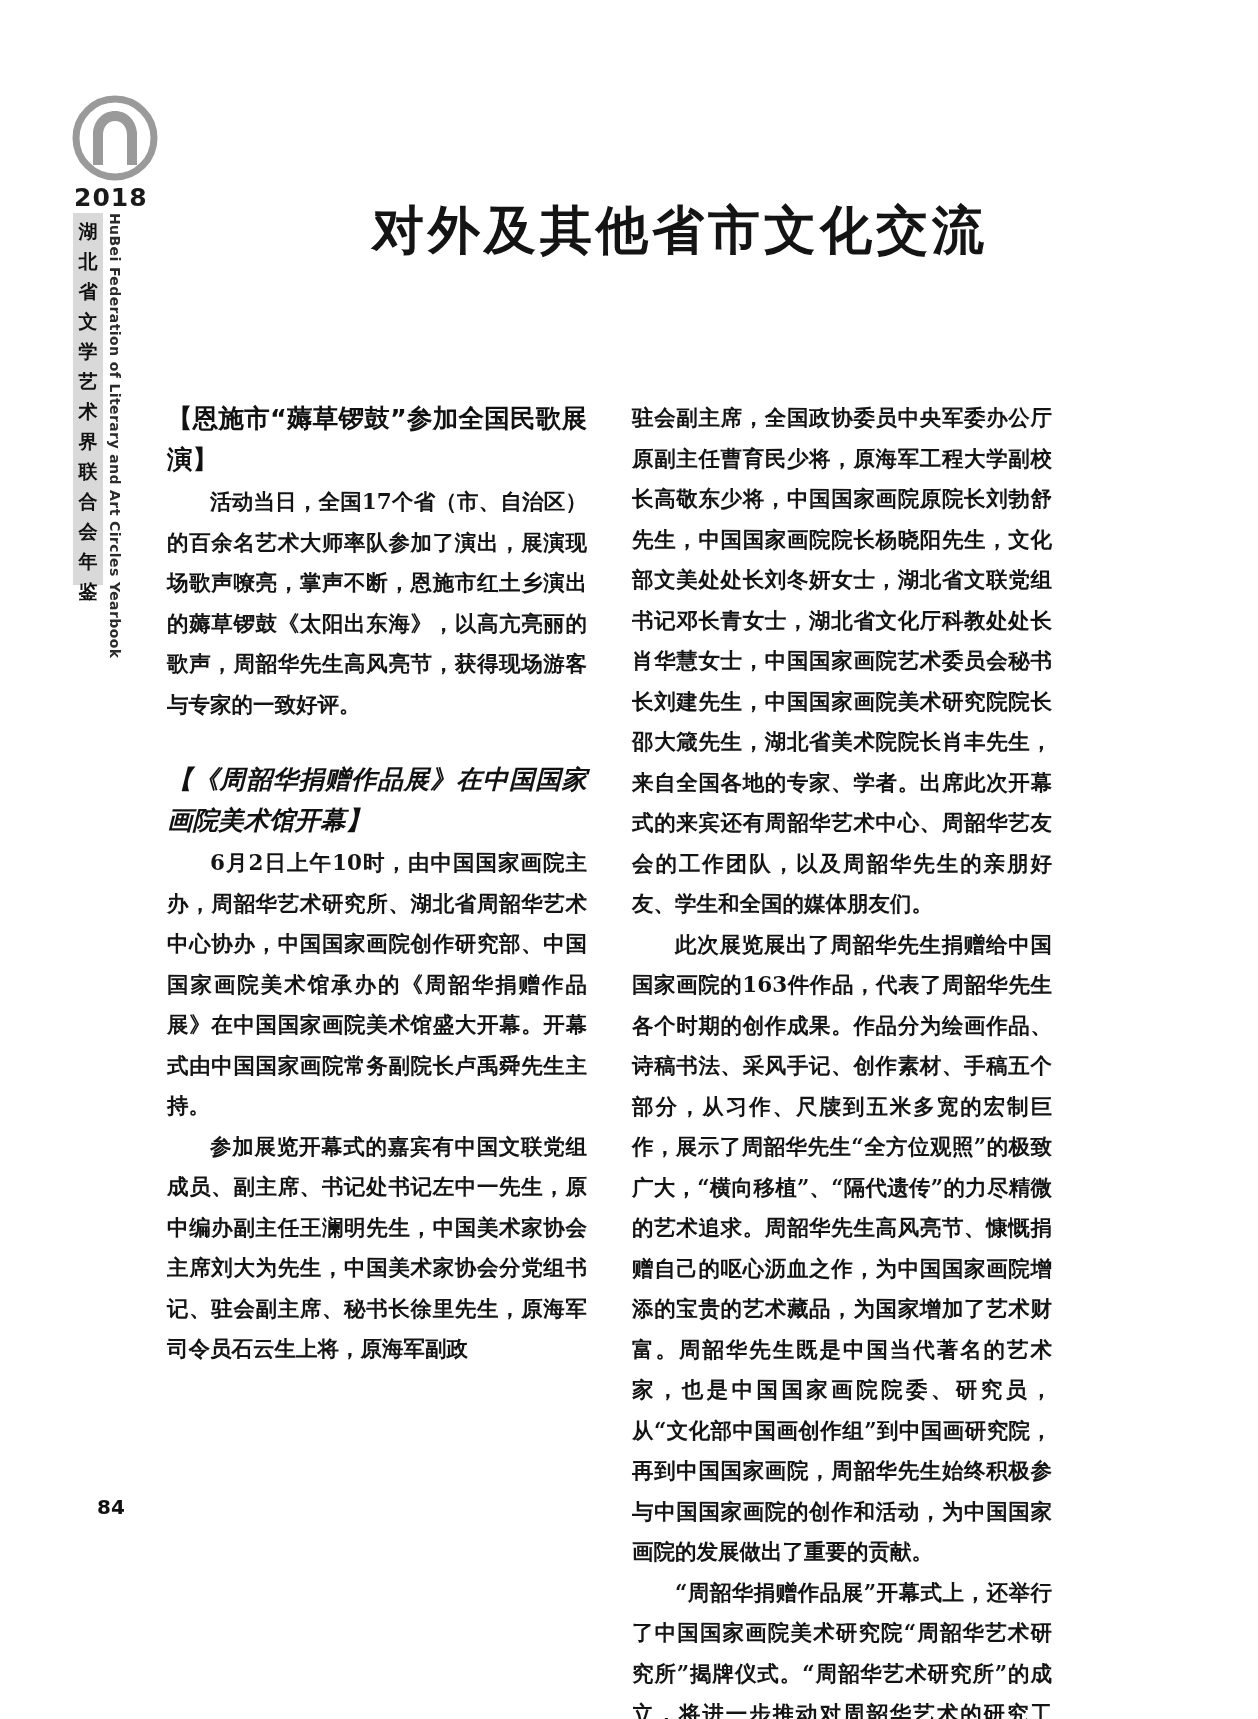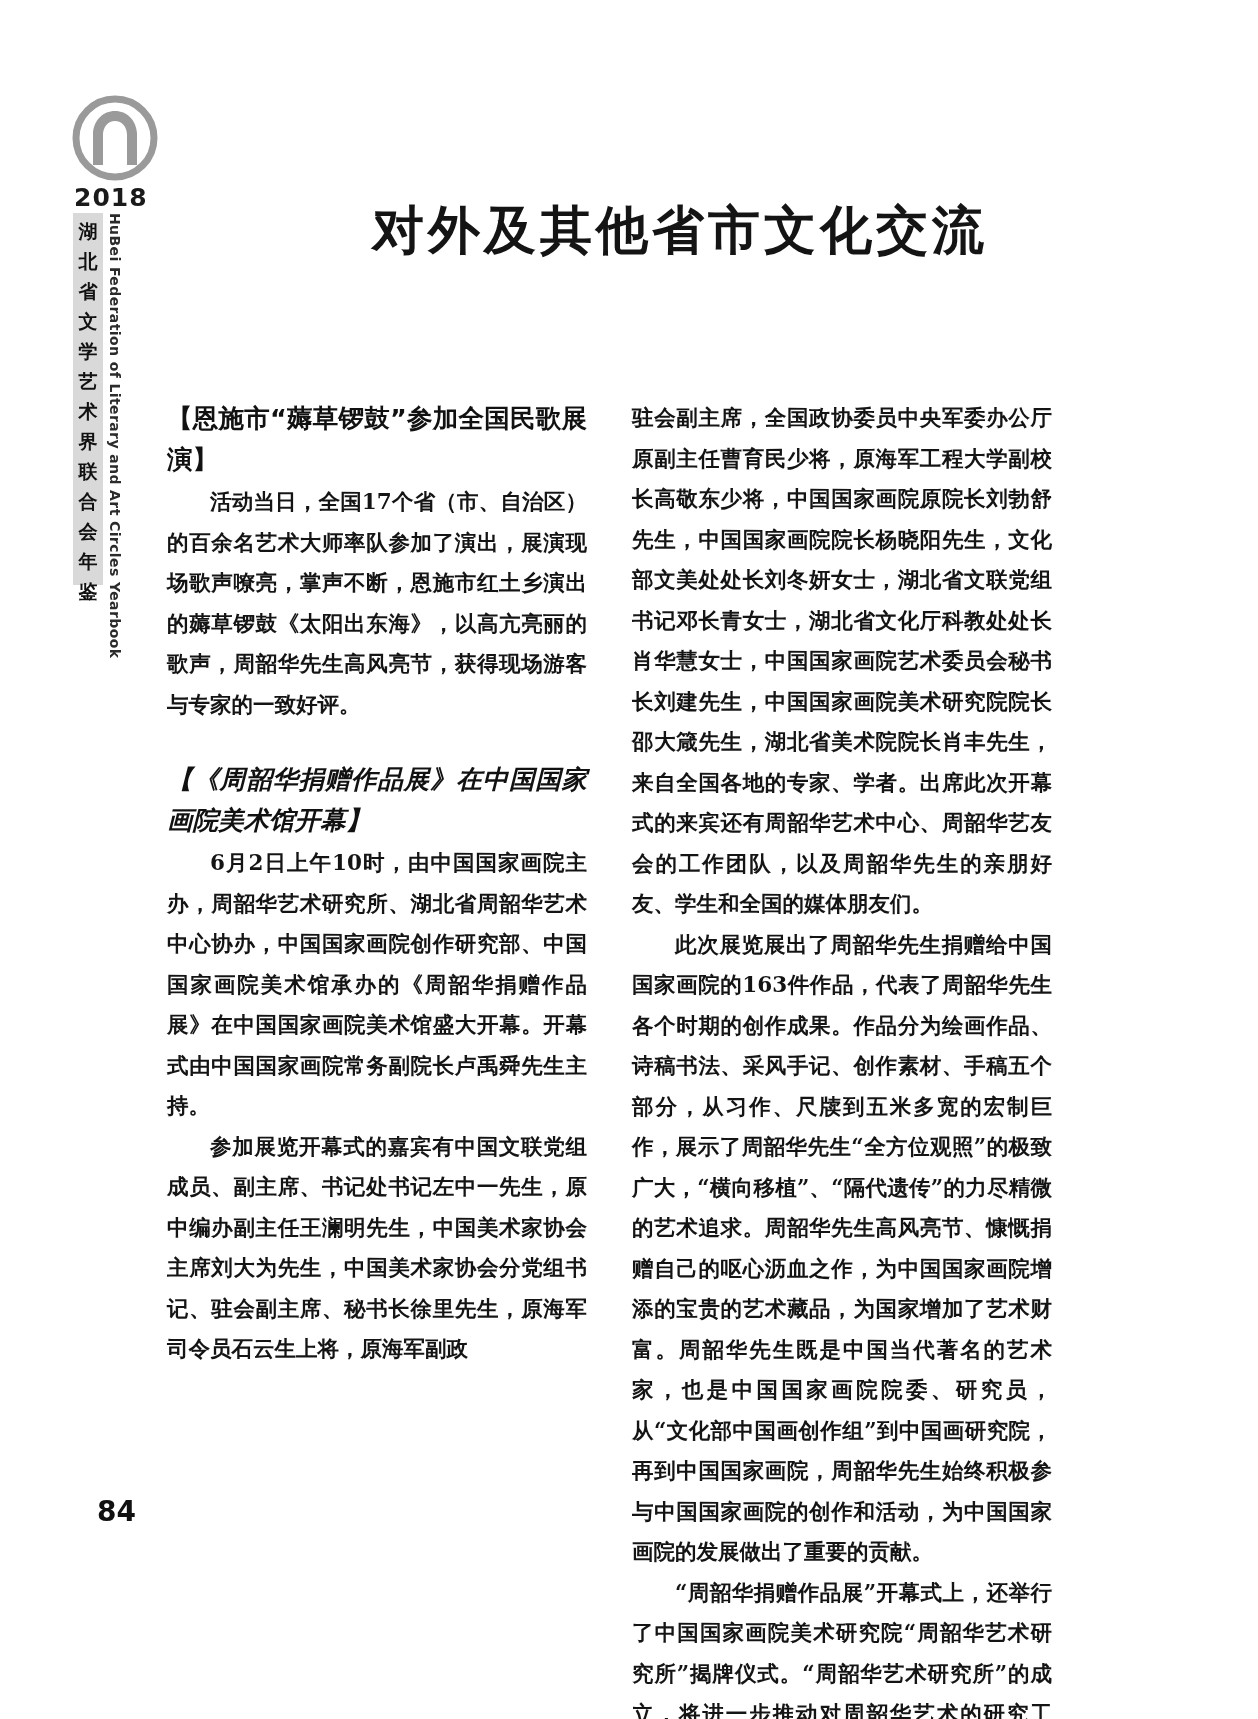--- a/index.html
+++ b/index.html
@@ -145,21 +145,21 @@
   }
   p.body.cont { text-indent: 2em; }
 
   
   .page-number {
     position: absolute;
     left: 97px;
     top: 1495px;
     font-family: "DejaVu Sans", sans-serif;
     font-weight: bold;
-    font-size: 28px;
+    font-size: 20px;
     color: #111;
   }
 </style>
 </head>
 <body>
 
 <div class="page">
 
   <div class="masthead">
     <div class="logo-mark">

